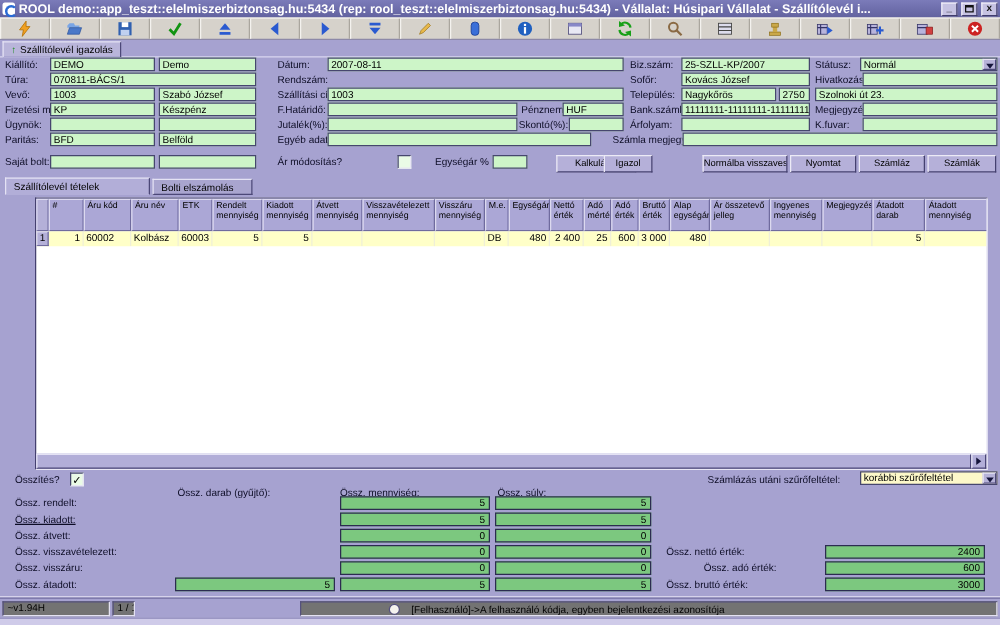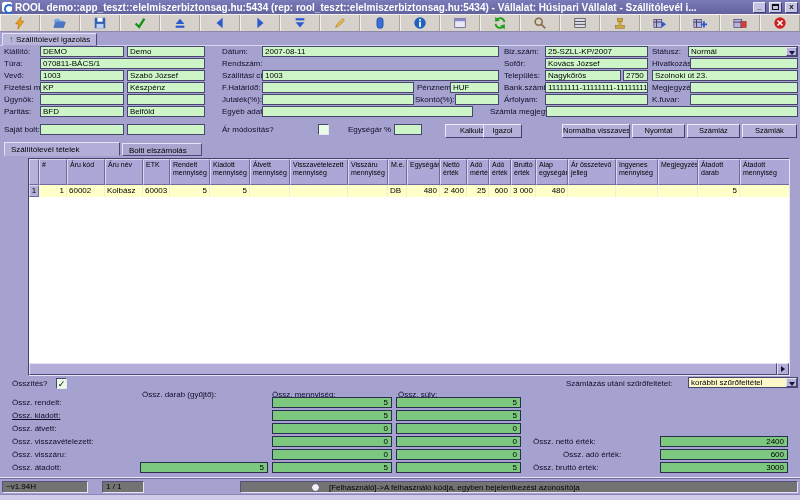--- a/index.html
+++ b/index.html
@@ -387,20 +387,20 @@
       <div class="sfld" style="left: 660px; top: 73px; width: 128px;">600</div>
       <div class="lbl" style="left: 533px; top: 86px;">Össz. bruttó érték:</div>
       <div class="sfld" style="left: 660px; top: 86px; width: 128px;">3000</div>
     </div>
 </div>
 
 <div class="divider"></div>
 
 <div class="statusbar">
   <div class="seg" style="left:2px;width:86px">~v1.94H</div>
-  <div class="seg" style="left:102px;width:42px">1 / 1</div>
+  <div class="seg" style="left:90px;width:18px">1 / 1</div>
   <div class="seg" style="left:240px;width:558px">
     <span class="radio" style="left:70px;top:1px"></span>
     <span style="position:absolute;left:88px;top:1px">[Felhasználó]-&gt;A felhasználó kódja, egyben bejelentkezési azonosítója</span>
   </div>
 </div>
 
 <div class="bottomstrip"></div>
 
 </body></html>

